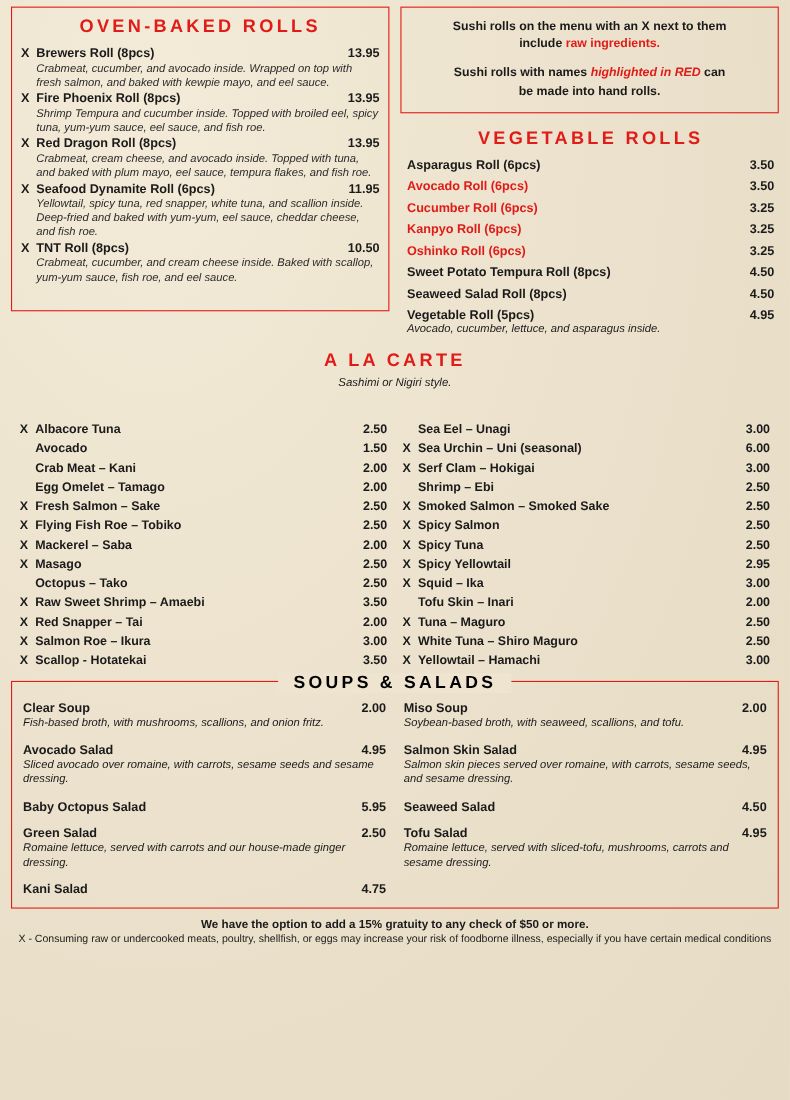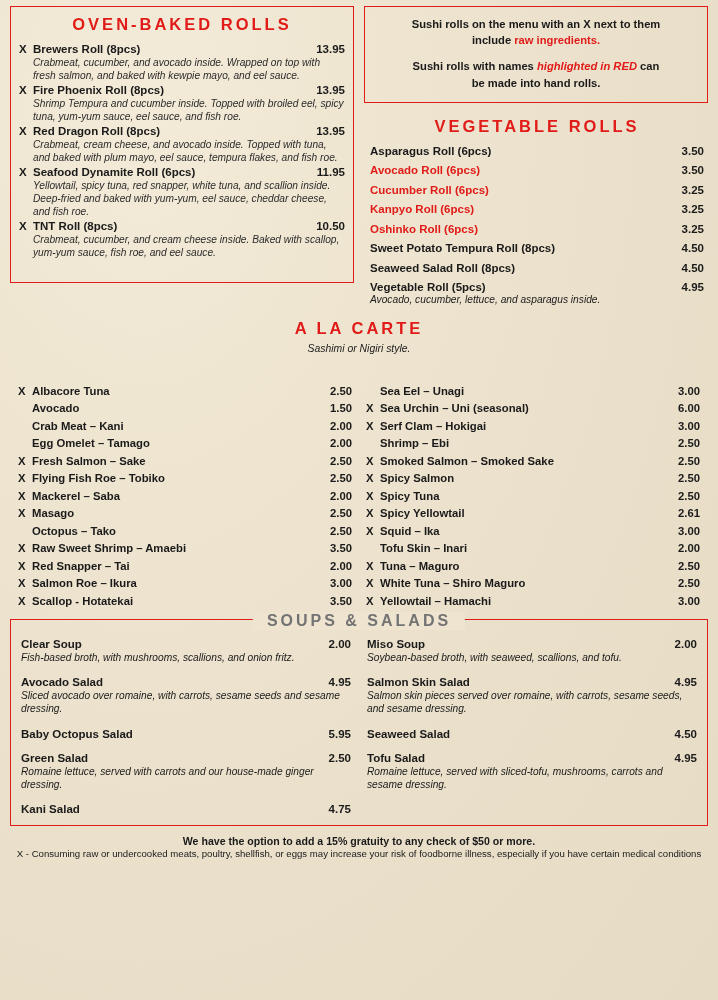--- a/index.html
+++ b/index.html
@@ -153,21 +153,21 @@
     height: 20px;
     margin-top: -12px;
     margin-bottom: 4px;
   }
   .ss-title {
     position: absolute;
     left: 50%;
     transform: translateX(-50%);
     background: #eee4d0;
     padding: 0 14px;
-    color: #737373;
+    color: #000000;
     font-weight: bold;
     letter-spacing: 3px;
     font-size: 16px;
     top: 2px;
     white-space: nowrap;
   }
   .ss-cols {
     display: flex;
     gap: 16px;
   }
@@ -421,21 +421,21 @@
             <span class="pr">2.50</span>
           </div>
         <div class="arow">
             <span class="x">X</span>
             <span class="nm">Spicy Tuna</span>
             <span class="pr">2.50</span>
           </div>
         <div class="arow">
             <span class="x">X</span>
             <span class="nm">Spicy Yellowtail</span>
-            <span class="pr">2.61</span>
+            <span class="pr">2.95</span>
           </div>
         <div class="arow">
             <span class="x">X</span>
             <span class="nm">Squid – Ika</span>
             <span class="pr">3.00</span>
           </div>
         <div class="arow">
             <span class="x"></span>
             <span class="nm">Tofu Skin – Inari</span>
             <span class="pr">2.00</span>

